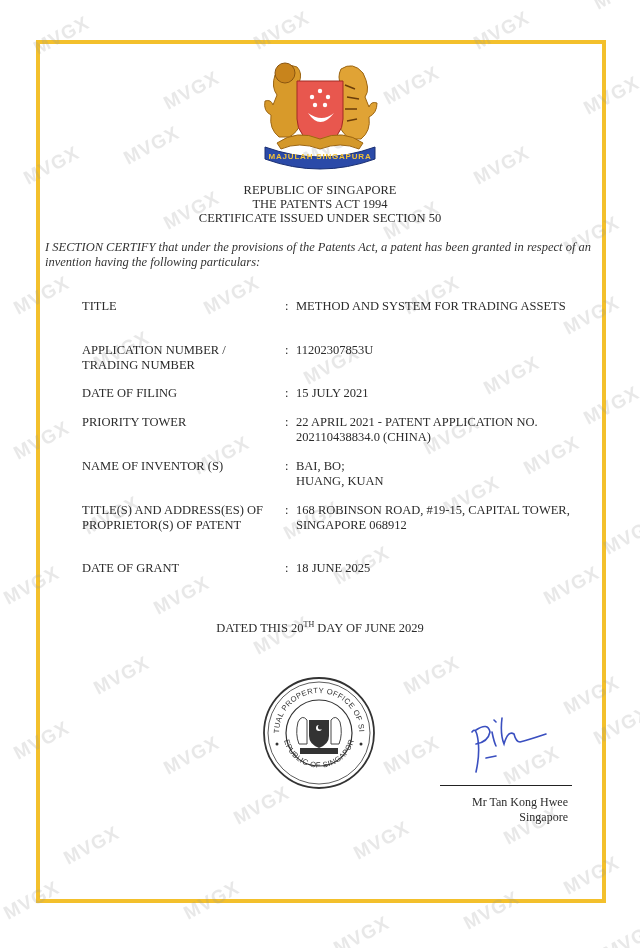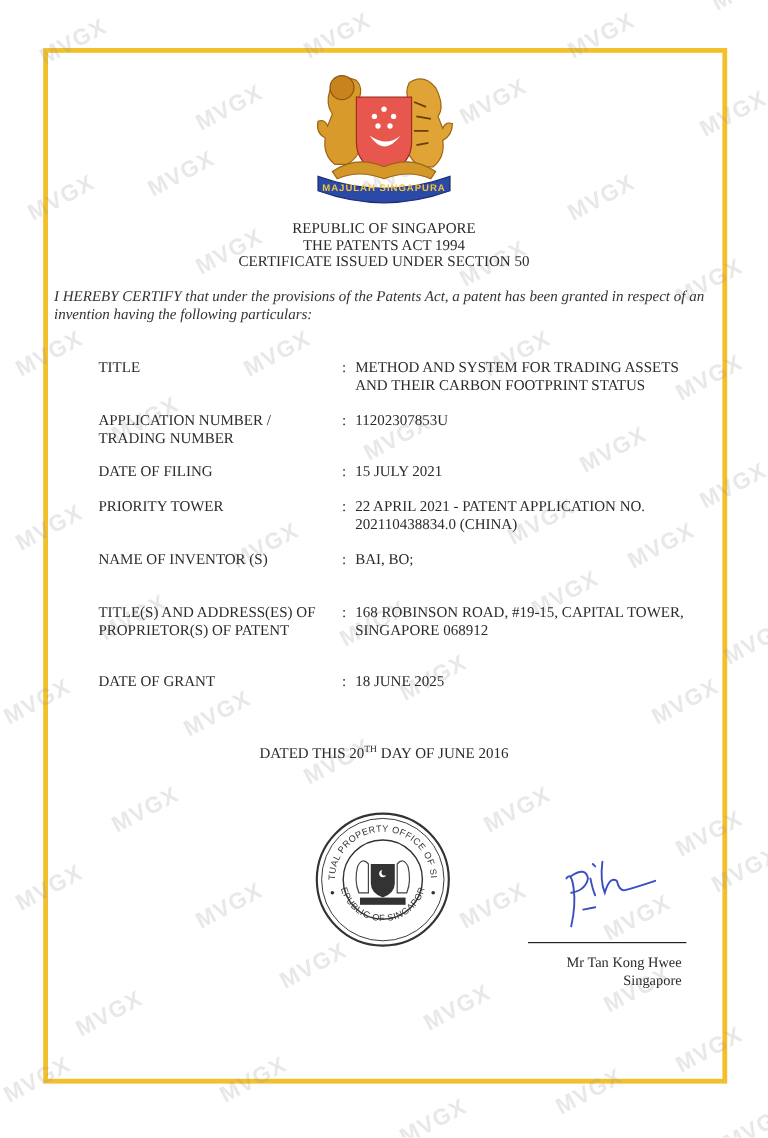--- a/index.html
+++ b/index.html
@@ -133,30 +133,29 @@
     <path d="M10 92 q55 20 110 0 l0 12 q-55 20 -110 0z" fill="#2b4aa8" stroke="#1a2f72" stroke-width="1"></path>
     <text x="65" y="104" text-anchor="middle" font-family="Liberation Sans, sans-serif" font-weight="bold" font-size="8" fill="#f2c23a" letter-spacing="0.8">MAJULAH SINGAPURA</text>
   </svg>
 
   <div class="heading">
     <div>REPUBLIC OF SINGAPORE</div>
     <div>THE PATENTS ACT 1994</div>
     <div>CERTIFICATE ISSUED UNDER SECTION 50</div>
   </div>
 
-  <div class="intro"><span>I HEREBY CERTIFY</span><span> that under the provisions of the Patents Act, a patent has been granted in respect of an invention having the following particulars:</span></div>
+  <div class="intro"><span>I SECTION CERTIFY</span><span> that under the provisions of the Patents Act, a patent has been granted in respect of an invention having the following particulars:</span></div>
 
   <div class="row" style="top:299px">
     <div class="lbl">
         <div>TITLE</div>
       </div>
     <div class="colon">:</div>
     <div class="val">
       <div>METHOD AND SYSTEM FOR TRADING ASSETS</div>
-      <div>AND THEIR CARBON FOOTPRINT STATUS</div>
     </div>
   </div>
 
   <div class="row" style="top:343px">
     <div class="lbl">
       <div>APPLICATION NUMBER /</div>
       <div>TRADING NUMBER</div>
     </div>
     <div class="colon">:</div>
     <div class="val">
@@ -185,20 +184,21 @@
     </div>
   </div>
 
   <div class="row" style="top:459px">
     <div class="lbl">
         <div>NAME OF INVENTOR (S)</div>
       </div>
     <div class="colon">:</div>
     <div class="val">
       <div>BAI, BO;</div>
+      <div>HUANG, KUAN</div>
     </div>
   </div>
 
   <div class="row" style="top:503px">
     <div class="lbl">
       <div>TITLE(S) AND ADDRESS(ES) OF</div>
       <div>PROPRIETOR(S) OF PATENT</div>
     </div>
     <div class="colon">:</div>
     <div class="val">
@@ -210,21 +210,21 @@
   <div class="row" style="top:561px">
     <div class="lbl">
         <div>DATE OF GRANT</div>
       </div>
     <div class="colon">:</div>
     <div class="val">
         <div>18 JUNE 2025</div>
       </div>
   </div>
 
-  <div class="dated"><span>DATED THIS 20</span><sup>TH</sup><span> DAY OF JUNE 2016</span></div>
+  <div class="dated"><span>DATED THIS 20</span><sup>TH</sup><span> DAY OF JUNE 2029</span></div>
 
   <svg class="seal" viewBox="0 0 114 114">
     <defs>
       <path id="sealTop" d="M 17 57 A 40 40 0 0 1 97 57"></path>
       <path id="sealBottom" d="M 22 64 A 36 36 0 0 0 92 64"></path>
     </defs>
     <circle cx="57" cy="57" r="55" fill="none" stroke="#333" stroke-width="1.8"></circle>
     <circle cx="57" cy="57" r="51" fill="none" stroke="#333" stroke-width="0.8"></circle>
     <circle cx="57" cy="57" r="33" fill="none" stroke="#333" stroke-width="1.2"></circle>
     <text font-family="Liberation Sans, sans-serif" font-size="7.6" fill="#333" letter-spacing="0.4">

